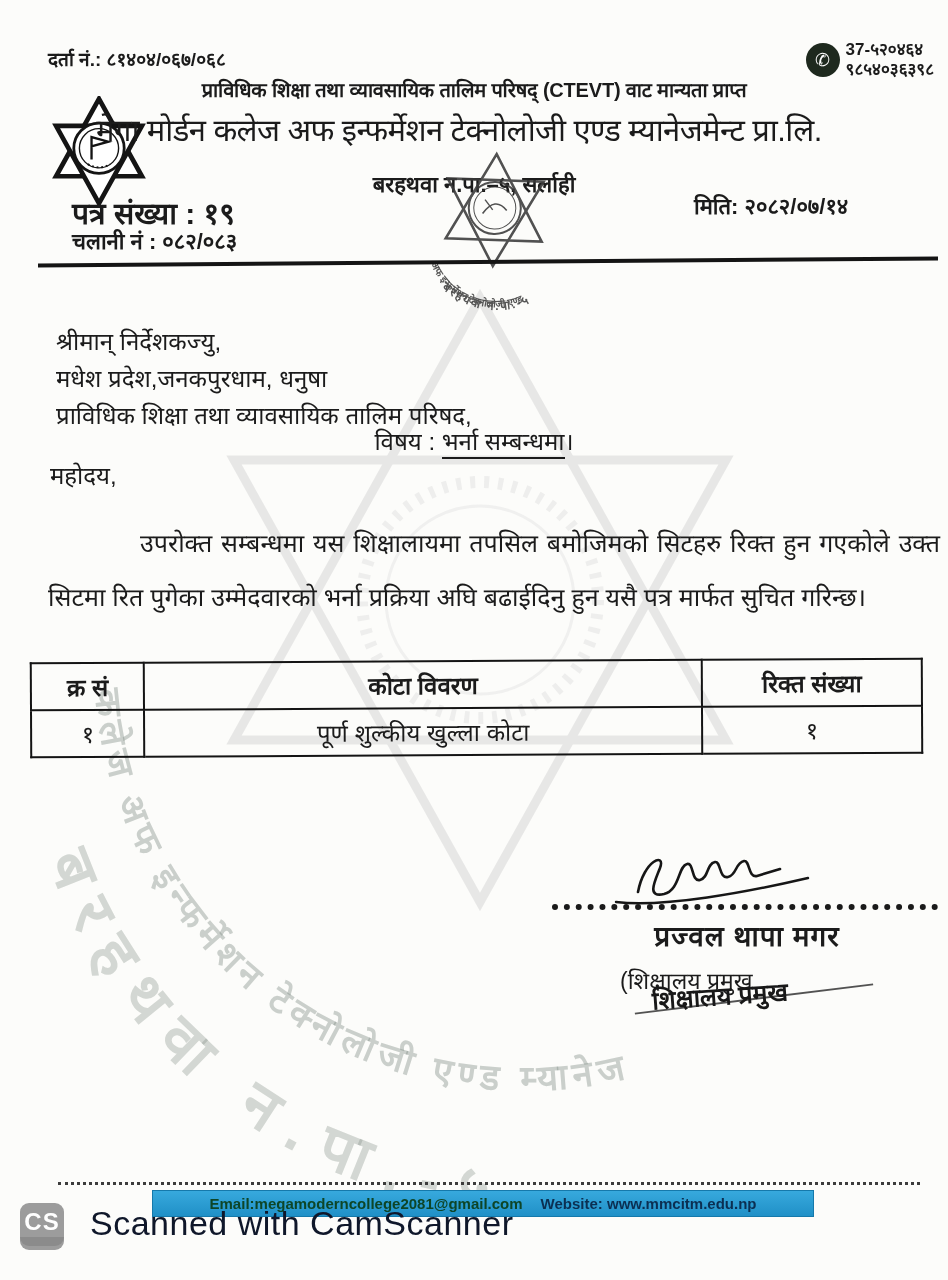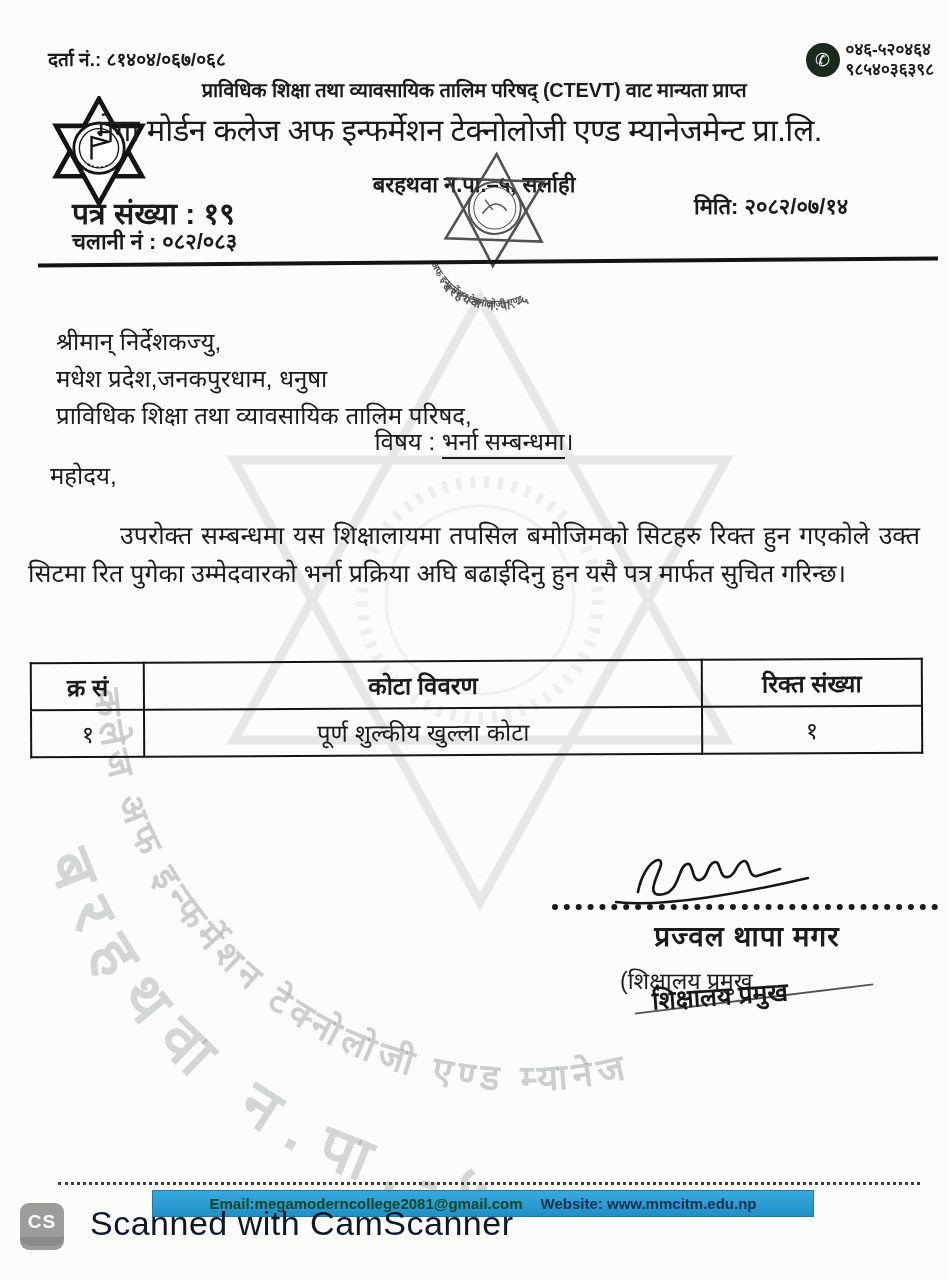--- a/index.html
+++ b/index.html
@@ -24,21 +24,21 @@
   .header-divider{left:38px;top:260px;width:900px;height:4px;background:#141414;transform:rotate(-0.45deg);}
   
   .logo{left:40px;top:96px;width:118px;height:112px;}
   
   .ink-stamp{left:404px;top:148px;width:180px;height:165px;opacity:0.88;transform:rotate(2deg);}
   
   .recipient{left:56px;top:296px;font-size:24px;line-height:37px;font-weight:500;margin-top:27px;}
   .subject{left:0;top:424px;width:100%;text-align:center;font-size:24px;font-weight:500;}
   .subject .u{border-bottom:2px solid #1b1b1b;padding-bottom:2px;}
   .salutation{left:50px;top:458px;font-size:24px;font-weight:500;}
-  .body-par{left:28px;top:516px;width:892px;font-size:25px;line-height:38px;text-align:justify;text-indent:92px;font-weight:500;}
+  .body-par{left:48px;top:516px;width:892px;font-size:25px;line-height:54px;text-align:justify;text-indent:92px;font-weight:500;}
   
   .quota-table{left:30px;top:660px;width:893px;border-collapse:collapse;transform:rotate(-0.3deg);}
   .quota-table th,.quota-table td{border:2px solid #141414;font-size:24px;text-align:center;padding:6px 4px;}
   .quota-table th{font-weight:700;}
   .col-sn{width:106px;}.col-desc{width:562px;}.col-vac{width:215px;}
   
   .sig-svg{left:608px;top:852px;width:210px;height:58px;}
   .sig-dots{left:552px;top:870px;width:386px;height:34px;border-bottom:6px dotted #1a1a1a;}
   .sig-block{left:556px;top:916px;width:382px;text-align:center;}
   .sig-name{font-size:28px;font-weight:700;letter-spacing:1px;}
@@ -48,21 +48,21 @@
   .sig-stamp-line{position:absolute;left:78px;top:40px;width:240px;height:2px;background:rgba(25,25,25,.75);transform:rotate(-7deg);}
   
   .wm-star{left:150px;top:270px;width:660px;height:660px;opacity:0.5;pointer-events:none;}
   .wm-arc{left:0;top:0;width:948px;height:1280px;pointer-events:none;}
   
   .footer-dots{left:58px;top:1178px;width:862px;height:4px;border-bottom:3px dotted #3c3c3c;}
   .contact-bar{left:152px;top:1190px;width:662px;height:27px;background:linear-gradient(#38aade,#1f8fc6);display:flex;align-items:center;justify-content:center;gap:18px;box-shadow:inset 0 0 0 1px #1579ab;}
   .contact-email{font-size:15px;font-weight:700;color:#0d4527;}
   .contact-web{font-size:15px;font-weight:700;color:#0b2f52;}
   .cs-badge{left:20px;top:1203px;width:44px;height:47px;background:#9c9c9c;border-radius:9px;display:flex;align-items:center;justify-content:center;flex-direction:column;}
-  .cs-badge .cs-txt{color:#fff;font-size:19px;font-weight:700;letter-spacing:1px;line-height:30px;}
+  .cs-badge .cs-txt{color:#fff;font-size:24px;font-weight:700;letter-spacing:1px;line-height:30px;}
   .cs-badge .cs-base{width:100%;height:9px;background:#8b8b8b;border-radius:0 0 9px 9px;}
   .scanned-text{left:90px;top:1204px;font-size:34px;color:#0f172a;font-weight:400;letter-spacing:0.5px;}
 </style>
 </head>
 <body>
 
 <div class="page">
 
   <svg class="abs wm-star" viewBox="0 0 660 660">
     <polygon points="330,28 576,470 84,470" fill="none" stroke="#d4d4d4" stroke-width="9"></polygon>
@@ -82,21 +82,21 @@
     <text font-size="62" fill="rgba(132,144,136,0.34)" font-weight="700" letter-spacing="20">
       <textPath href="#wmArc2">बरहथवा न.पा.-५</textPath>
     </text>
   </svg>
 
   <div class="abs reg-no">दर्ता नं.: ८१४०४/०६७/०६८</div>
 
   <div class="abs phone-wrap">
     <div class="phone-icon">✆</div>
     <div class="phone-nums">
-      <span>०४६-५२०४६४</span>
+      <span>37-५२०४६४</span>
       <span>९८५४०३६३९८</span>
     </div>
   </div>
 
   <div class="abs affiliation">प्राविधिक शिक्षा तथा व्यावसायिक तालिम परिषद् (CTEVT) वाट मान्यता प्राप्त</div>
 
   <svg class="abs logo" viewBox="0 0 120 120">
     <polygon points="60,3 106,86 14,86" fill="#fff" stroke="#141414" stroke-width="5"></polygon>
     <polygon points="60,115 14,32 106,32" fill="#fff" stroke="#141414" stroke-width="5"></polygon>
     <circle cx="60" cy="56" r="27" fill="#fff" stroke="#141414" stroke-width="3"></circle>

